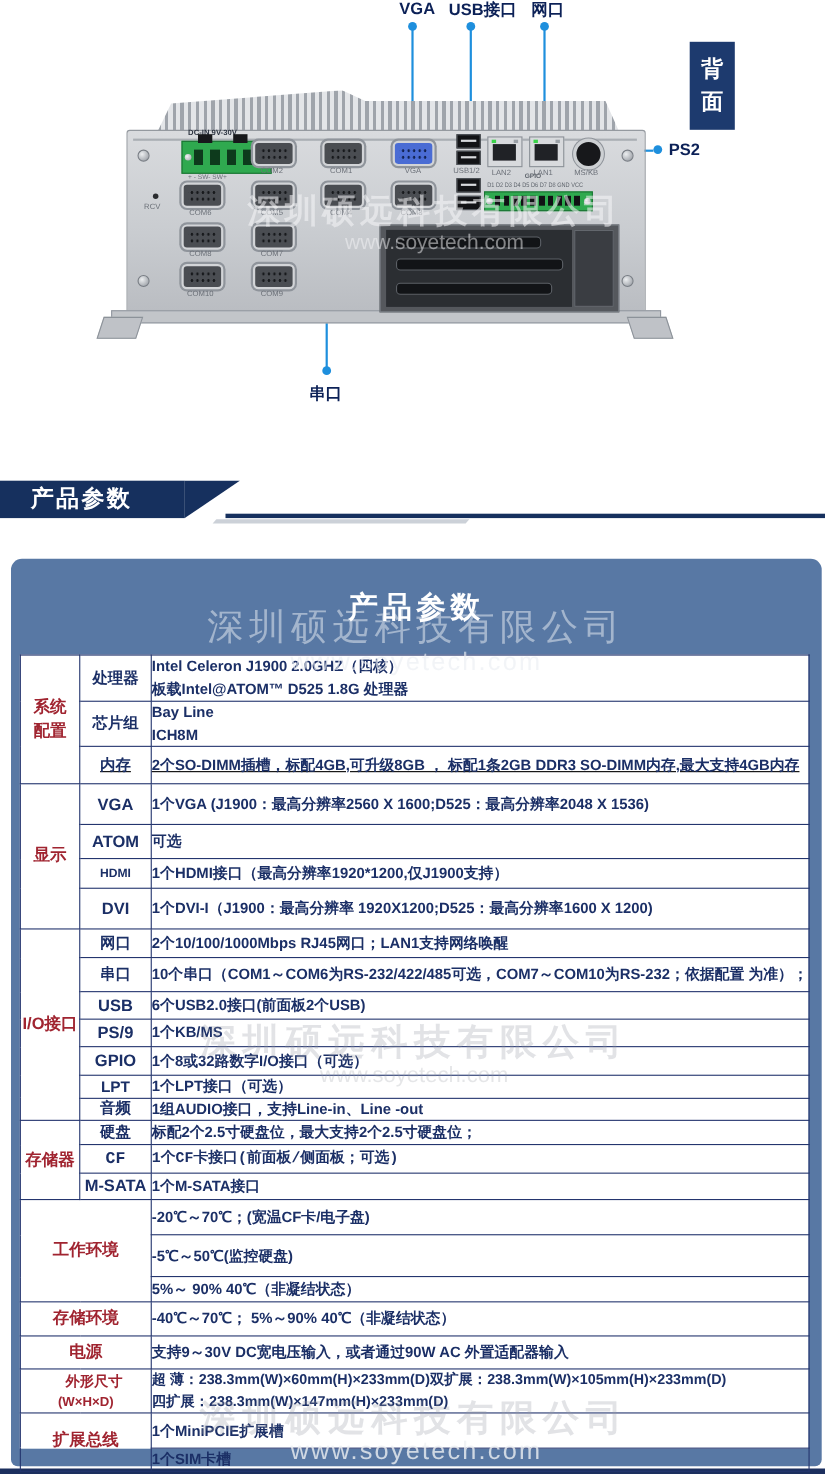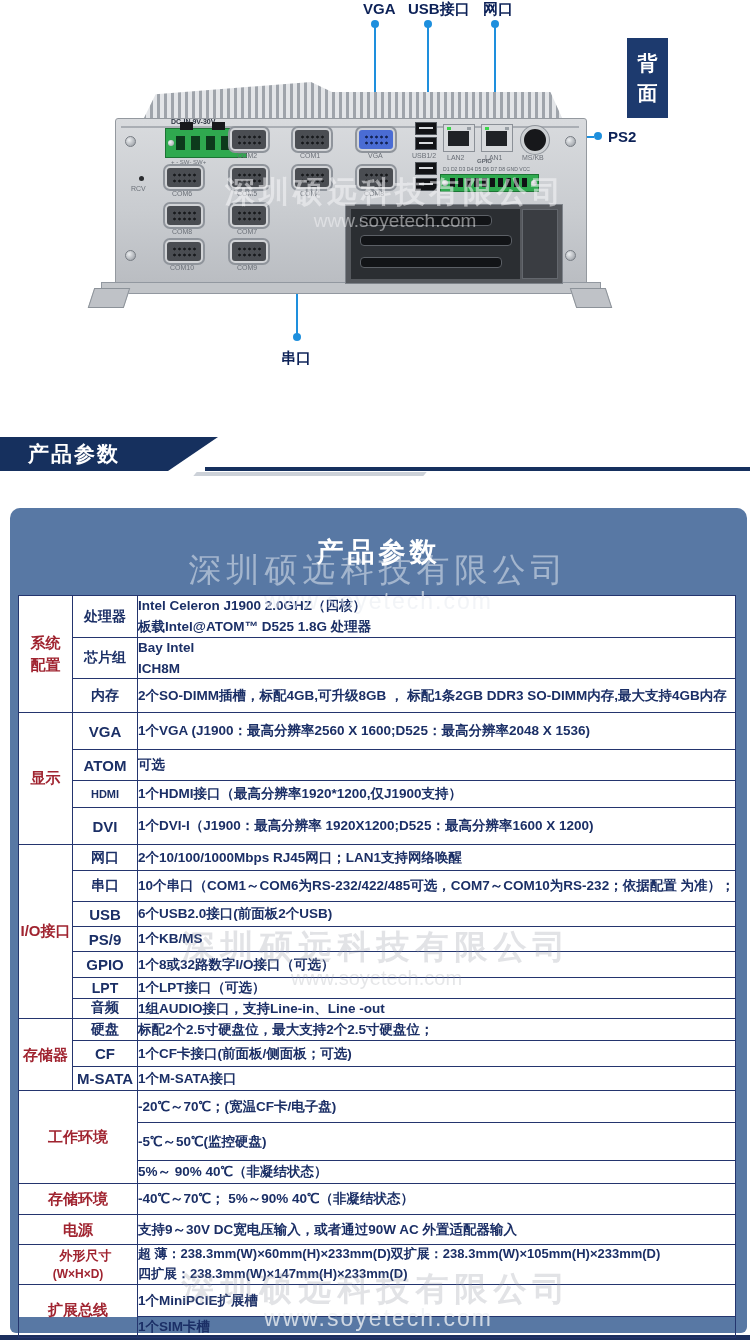--- a/index.html
+++ b/index.html
@@ -301,25 +301,25 @@
         </td>
         <td class="pname">处理器</td>
         <td class="pval">
           <div class="l1">Intel Celeron J1900 2.0GHZ（四核）</div>
           <div class="l2">板载Intel@ATOM™ D525 1.8G 处理器</div>
         </td>
       </tr>
       <tr style="height:40px;">
         <td class="pname">芯片组</td>
         <td class="pval">
-          <div class="l1">Bay Intel</div>
+          <div class="l1">Bay Line</div>
           <div class="l2">ICH8M</div>
         </td>
       </tr>
-      <tr style="height:34px;">
+      <tr style="height:34px;text-decoration:underline;">
         <td class="pname">内存</td>
         <td class="pval">2个SO-DIMM插槽，标配4GB,可升级8GB ， 标配1条2GB DDR3 SO-DIMM内存,最大支持4GB内存</td>
       </tr>
 
       <tr style="height:37px;">
         <td class="group" rowspan="4">显示</td>
         <td class="pname" style="font-size:15px;">VGA</td>
         <td class="pval">1个VGA (J1900：最高分辨率2560 X 1600;D525：最高分辨率2048 X 1536)</td>
       </tr>
       <tr style="height:31px;">
@@ -363,21 +363,21 @@
       <tr style="height:16px;">
         <td class="pname">音频</td>
         <td class="pval">1组AUDIO接口，支持Line-in、Line -out</td>
       </tr>
 
       <tr style="height:22px;">
         <td class="group" rowspan="3">存储器</td>
         <td class="pname">硬盘</td>
         <td class="pval">标配2个2.5寸硬盘位，最大支持2个2.5寸硬盘位；</td>
       </tr>
-      <tr style="height:26px;">
+      <tr style="height:26px;font-family:Liberation Mono, monospace;">
         <td class="pname" style="font-size:15px;">CF</td>
         <td class="pval">1个CF卡接口(前面板/侧面板；可选)</td>
       </tr>
       <tr style="height:24px;">
         <td class="pname" style="font-size:15px;">M-SATA</td>
         <td class="pval">1个M-SATA接口</td>
       </tr>
 
       <tr style="height:32px;">
         <td class="group" colspan="2" rowspan="3">工作环境</td>

